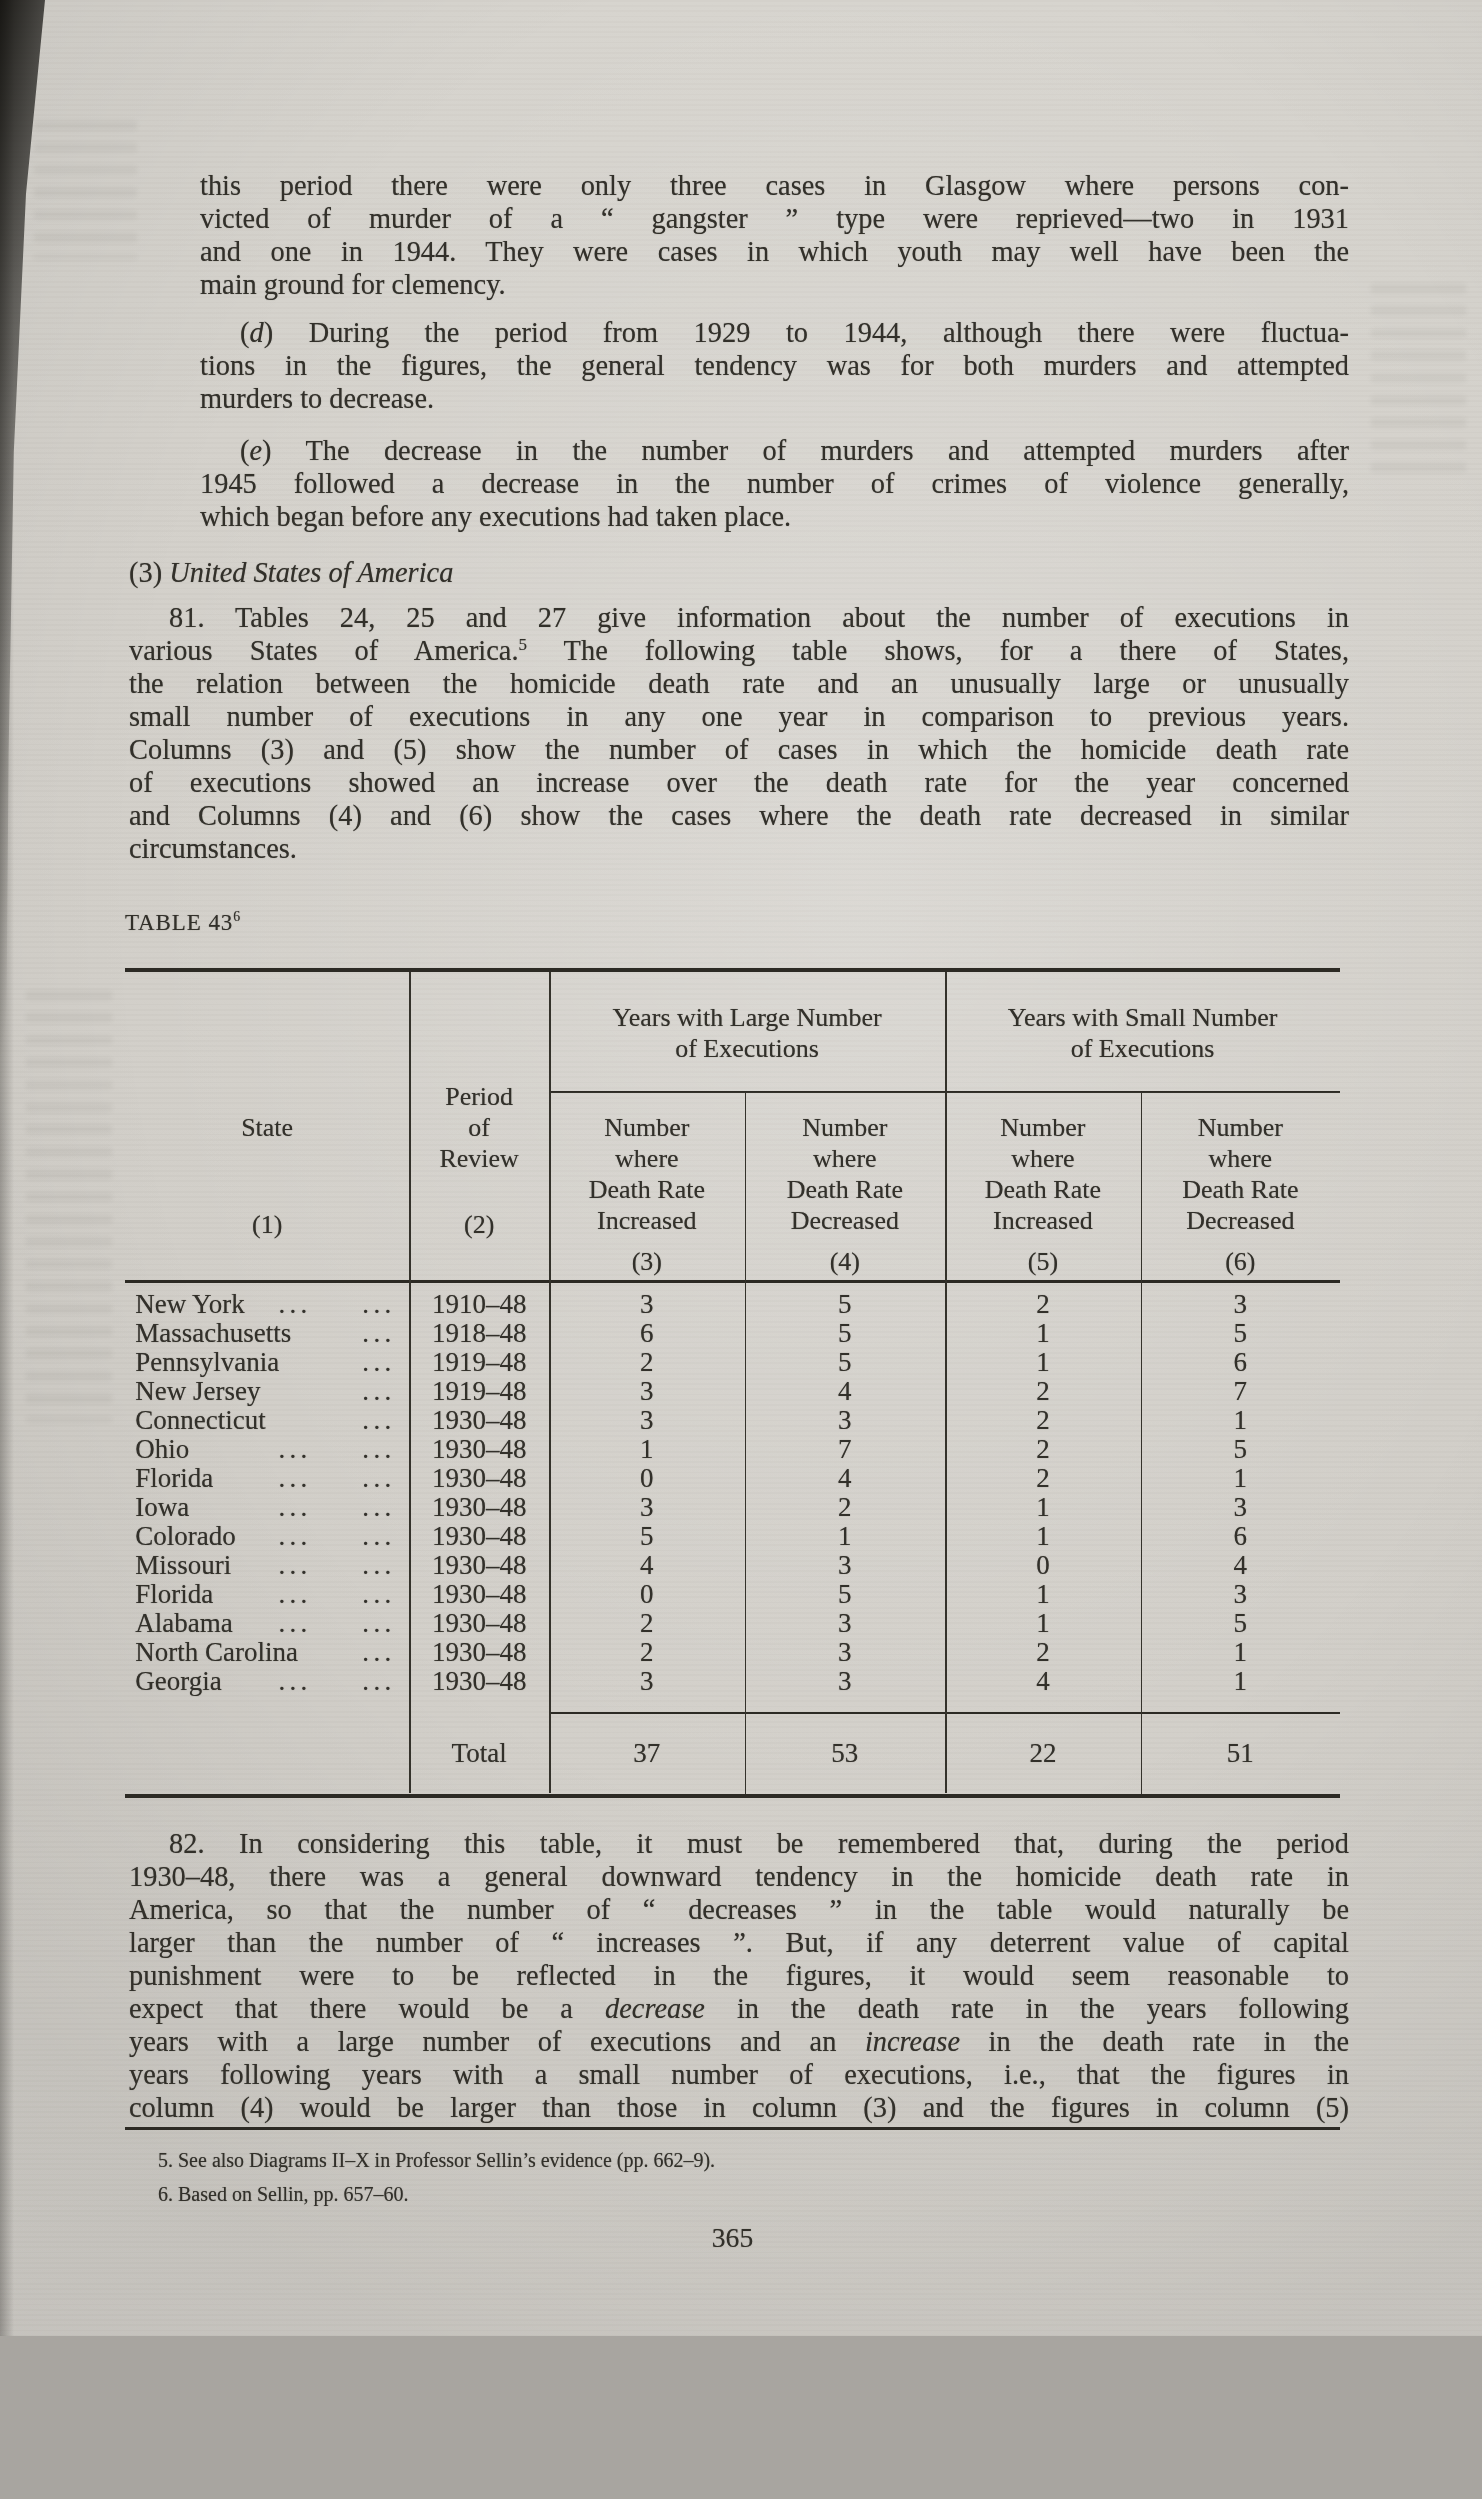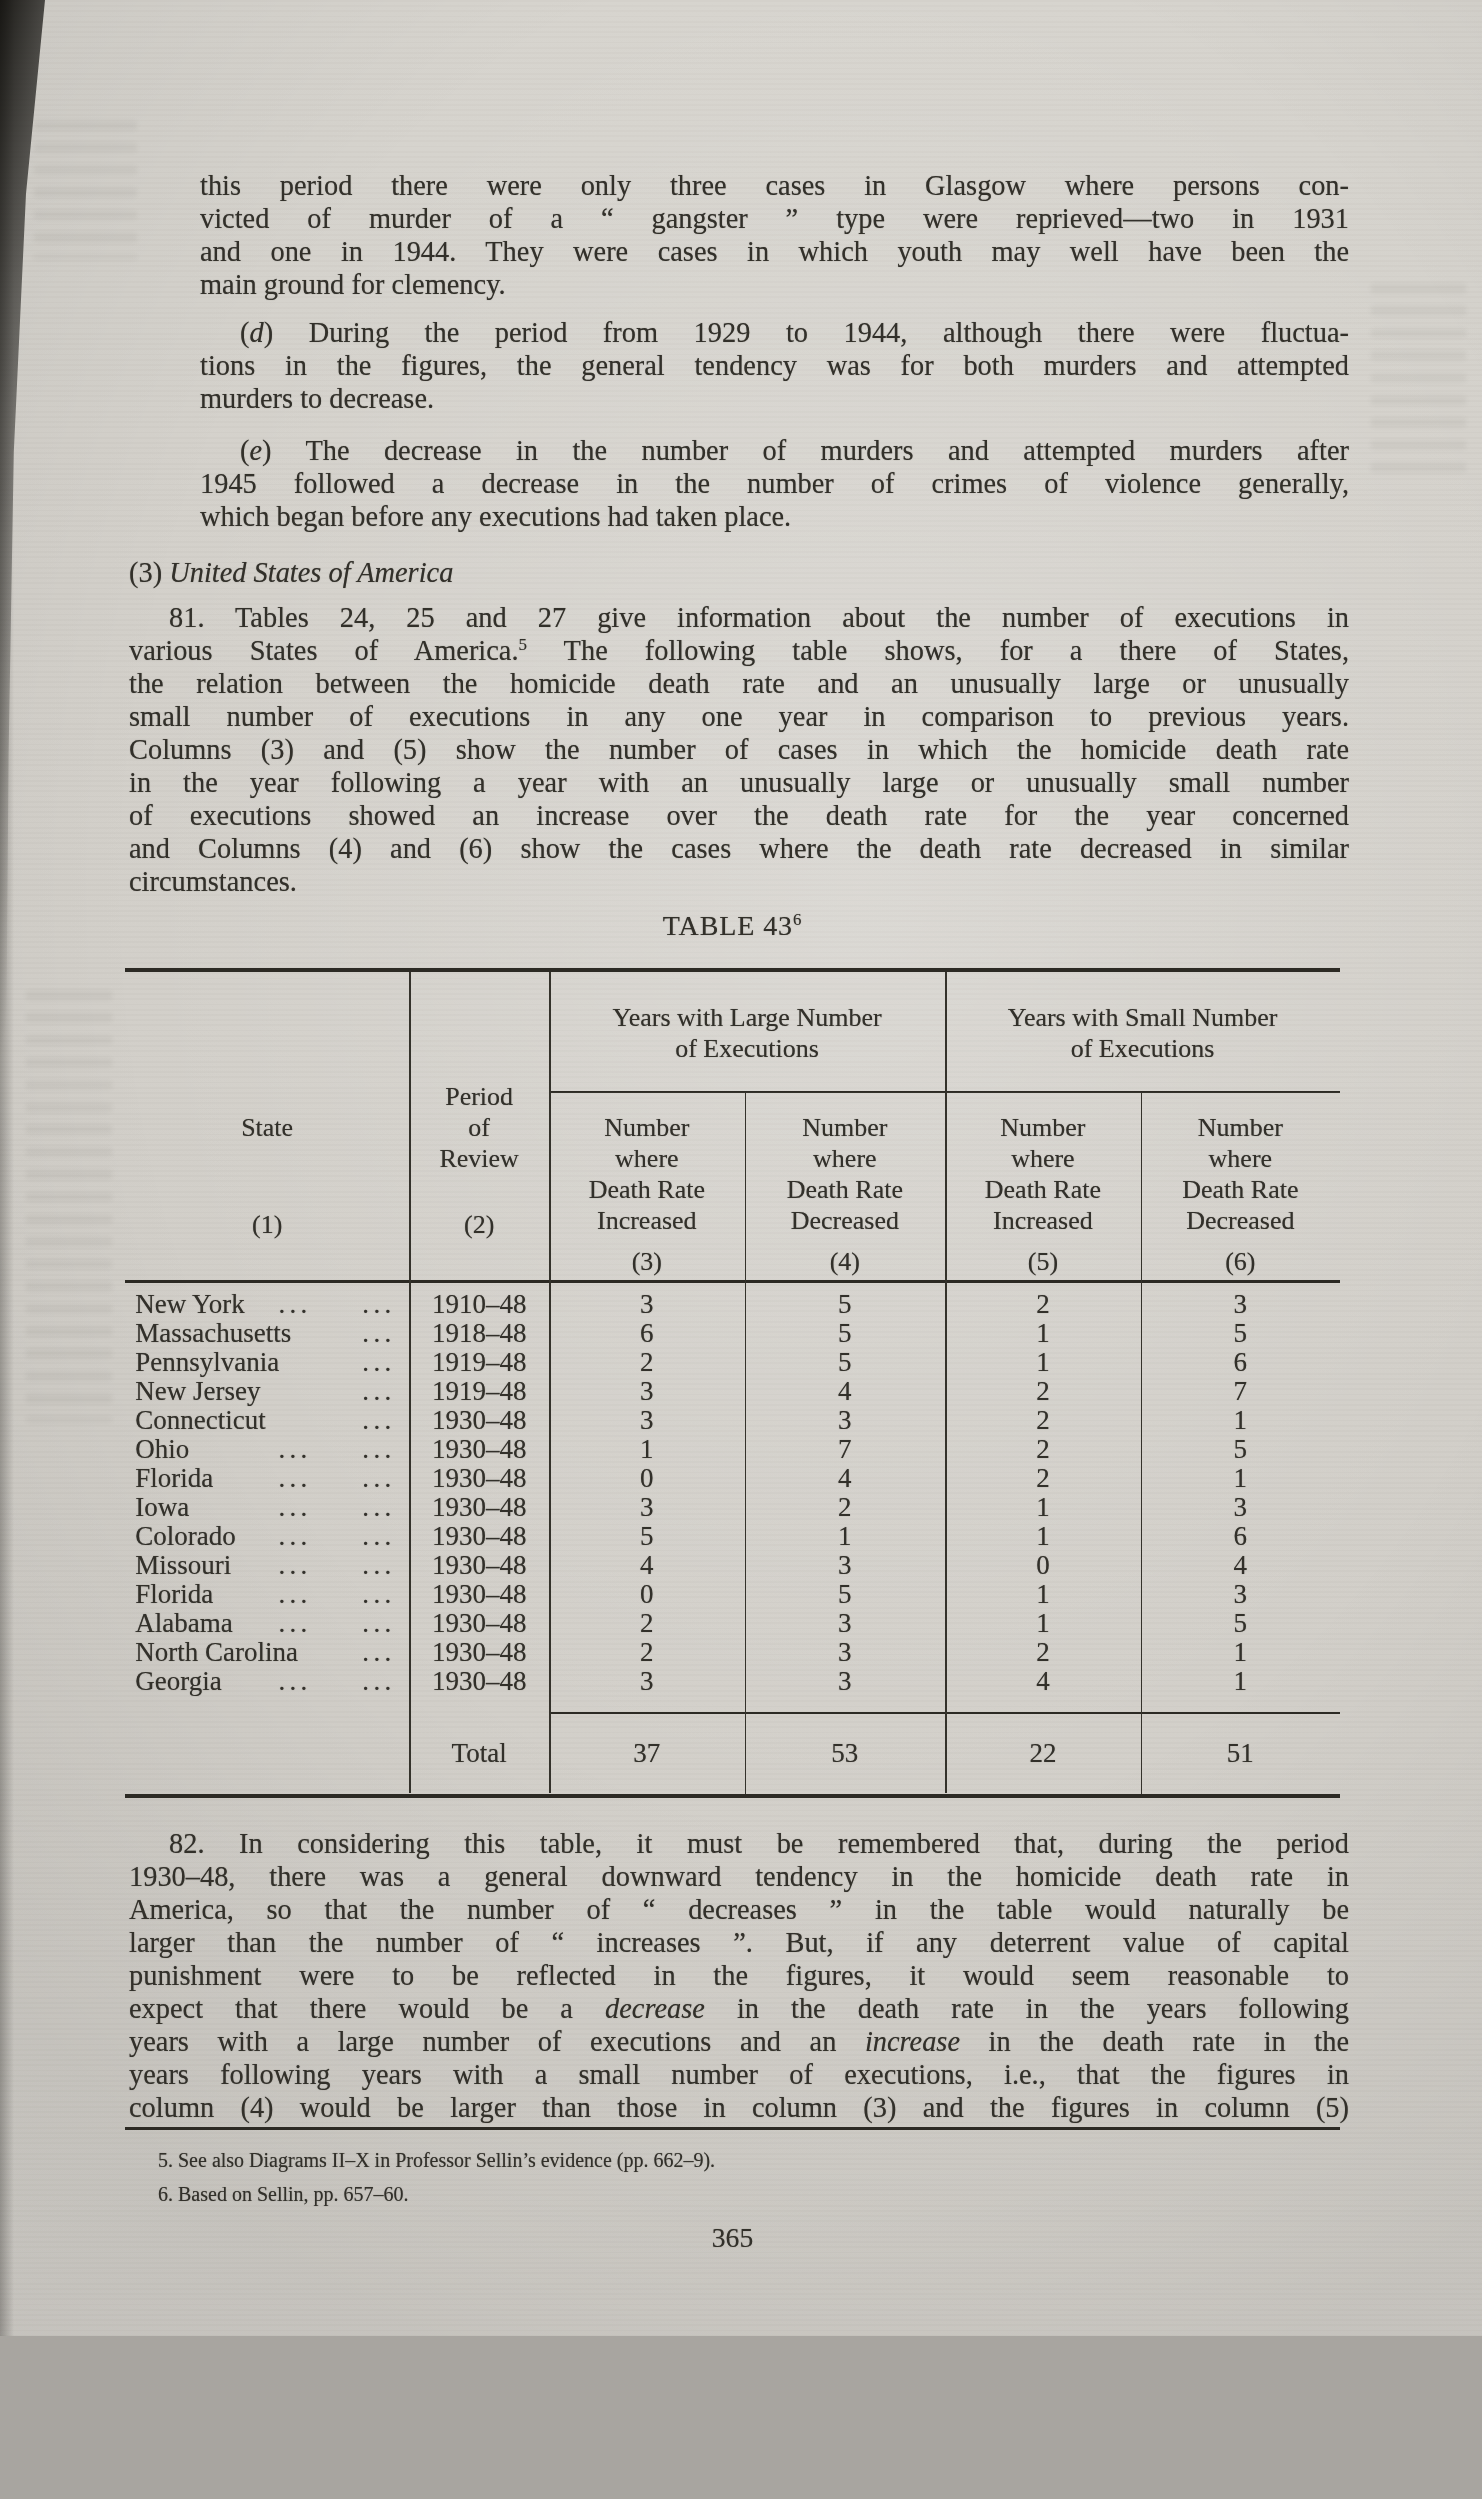--- a/index.html
+++ b/index.html
@@ -25,22 +25,22 @@
   .block{position:absolute;}
   .line{ text-align:justify; text-align-last:justify; white-space:normal;
     font-size:28.4px; line-height:33px; }
   .endline{ text-align-last:left; }
   .indent{ text-indent:40px; }
   .it{ font-style:italic; }
   .sup{ vertical-align:super; font-size:0.60em; line-height:0; }
   .paragraph{ margin:0; }
   .heading{ font-size:28.4px; line-height:33px; }
   
-  .tbl-title{ position:absolute; left:125px; width:1215px; text-align:center;
-    font-size:28px; letter-spacing:0.9px; }
+  .tbl-title{ position:absolute; left:125px; width:1215px; text-align:left;
+    font-size:23px; letter-spacing:0.9px; }
   #tbl{ position:absolute; left:125px; top:968px; width:1215px; height:830px; }
   .hrule{ position:absolute; background:#2c2a24; }
   .vrule{ position:absolute; width:1.7px; background:#34322b; }
   .hdr-grid{ position:absolute; left:0; top:6px; width:100%; height:306px;
     display:grid; grid-template-columns:23.4% 11.5% 16.1% 16.5% 16.1% 16.4%;
     grid-template-rows:119px 187px; }
   .hcell{ position:relative; text-align:center; font-size:26px; line-height:31px; }
   .hcell .lbl{ white-space:pre-line; }
   .span2{ grid-row:1 / 3; display:flex; align-items:center; justify-content:center; }
   .grp{ grid-row:1; display:flex; align-items:center; justify-content:center;
@@ -97,21 +97,20 @@
   <div class="block ink heading" style="left:129px;top:556px;width:1220px;">
     <span>(3) </span><span class="it">United States of America</span>
   </div>
 
   <div class="block ink" style="left:129px;top:601px;width:1220px;">
       <div class="line indent"><span>81. Tables 24, 25 and 27 give information about the number of executions in</span></div>
       <div class="line"><span>various States of America.</span><span class="sup">5</span><span>  The following table shows, for a there of States,</span></div>
       <div class="line"><span>the relation between the homicide death rate and an unusually large or unusually</span></div>
       <div class="line"><span>small number of executions in any one year in comparison to previous years.</span></div>
       <div class="line"><span>Columns (3) and (5) show the number of cases in which the homicide death rate</span></div>
-      <div class="line"><span>in the year following a year with an unusually large or unusually small number</span></div>
       <div class="line"><span>of executions showed an increase over the death rate for the year concerned</span></div>
       <div class="line"><span>and Columns (4) and (6) show the cases where the death rate decreased in similar</span></div>
       <div class="line endline"><span>circumstances.</span></div>
     </div>
 
   <div class="tbl-title ink" style="top:910px;">
     <span>TABLE 43</span><span class="sup">6</span>
   </div>
 
   <div id="tbl" class="ink">

